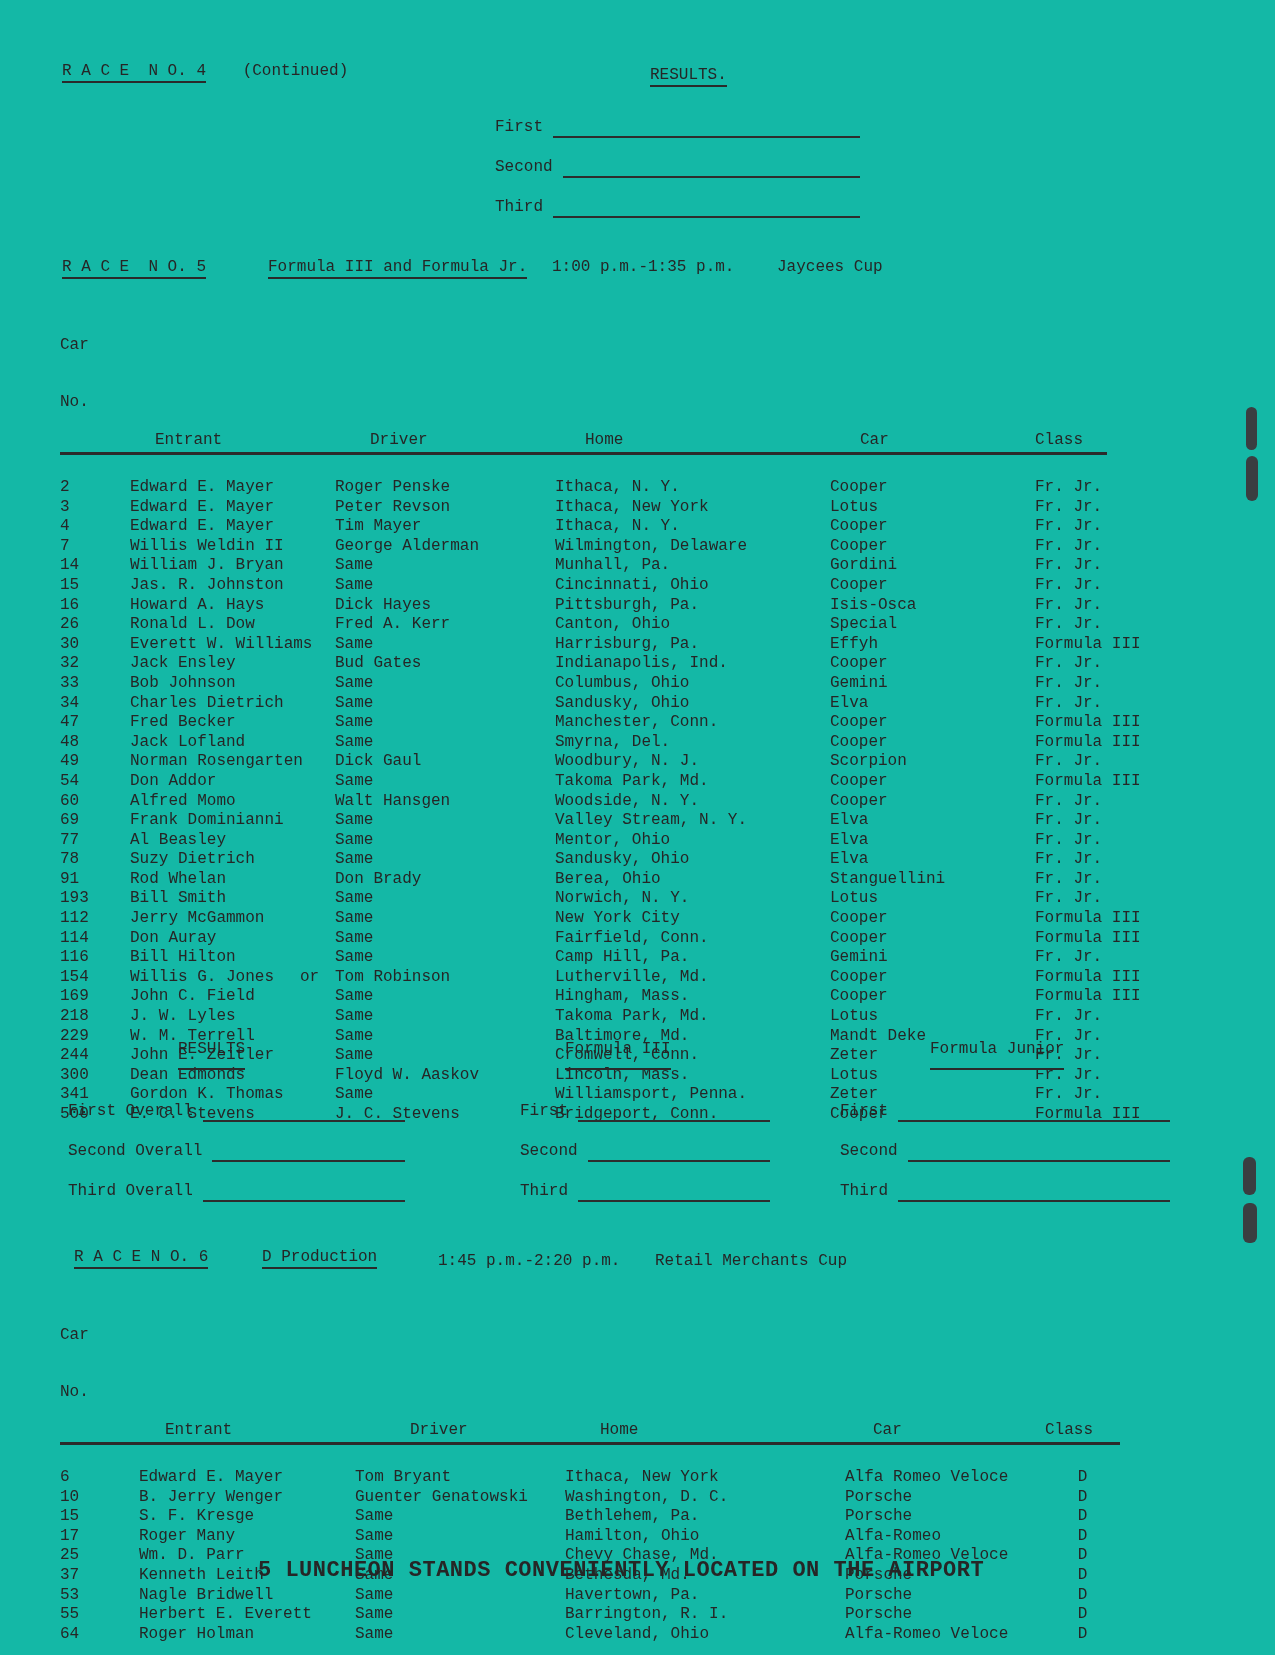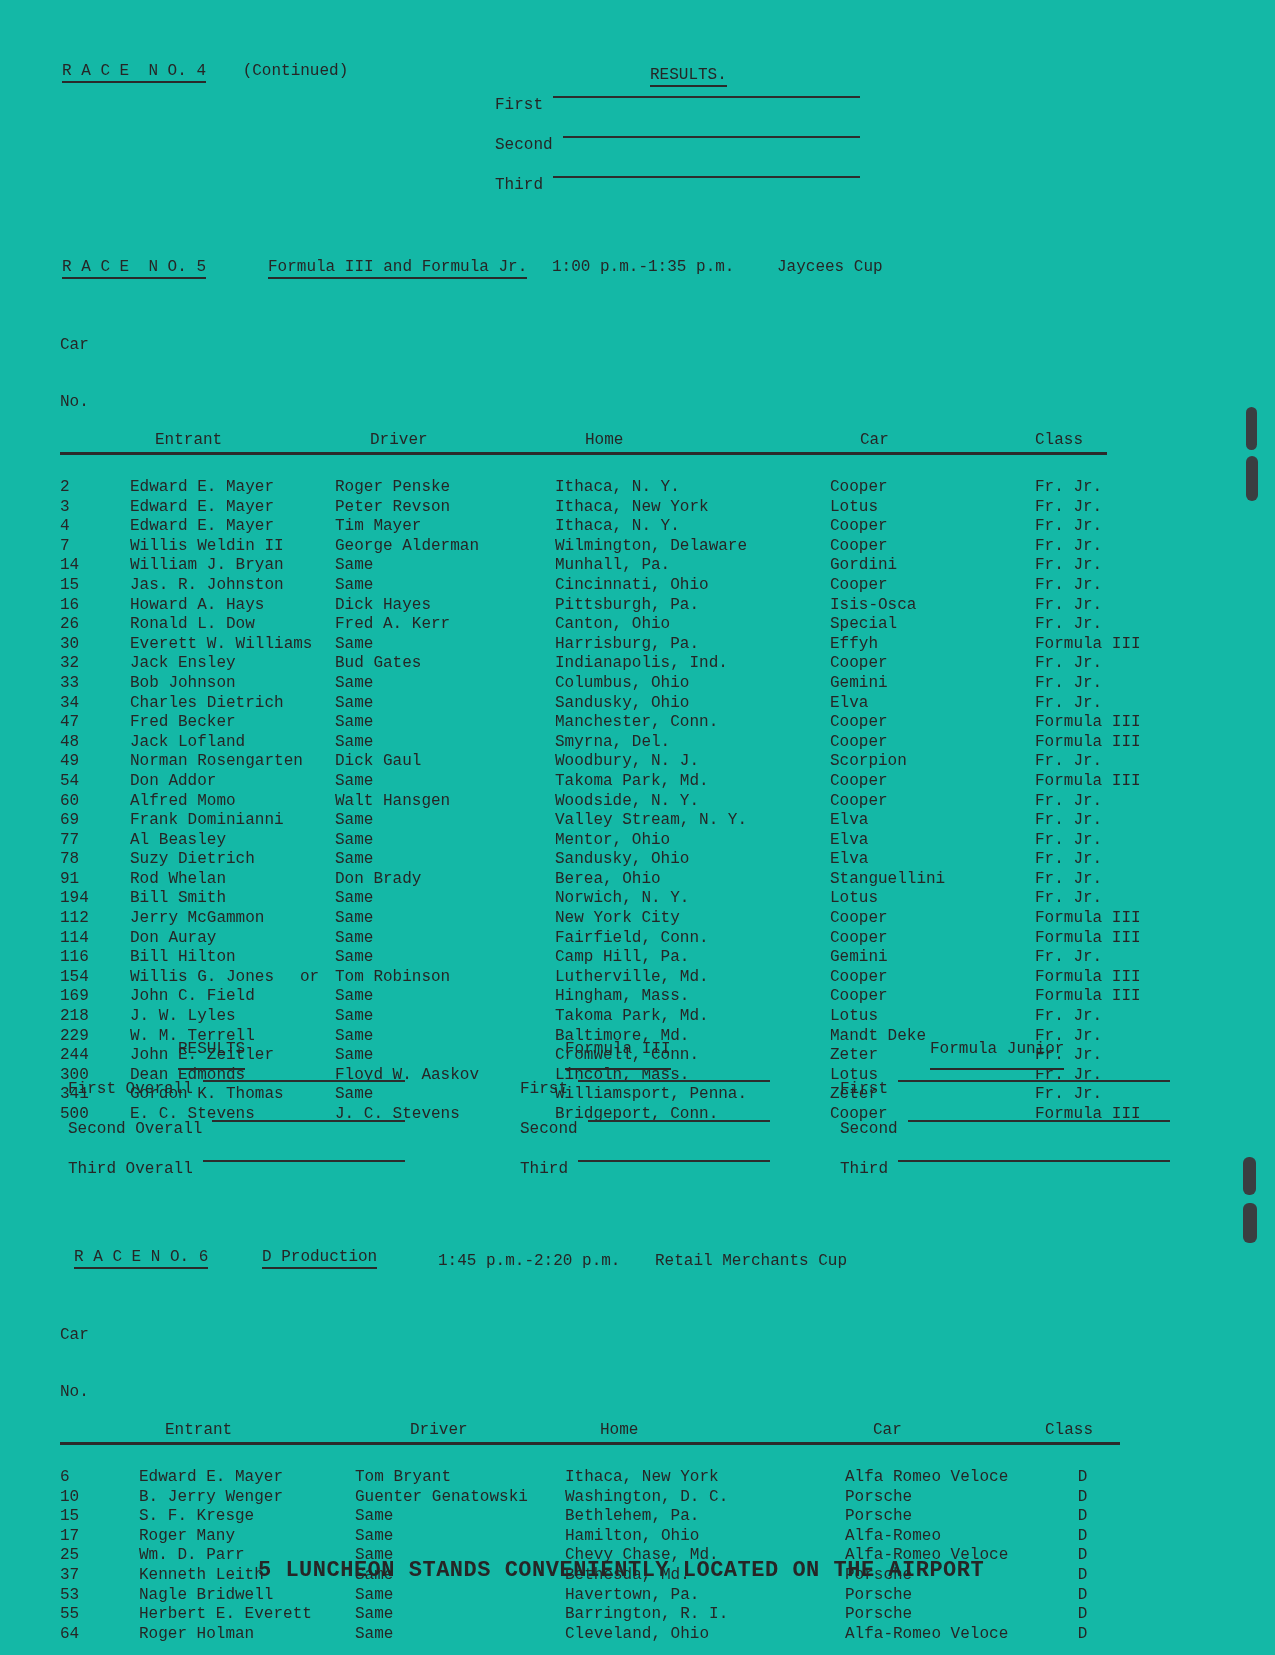--- a/index.html
+++ b/index.html
@@ -11,21 +11,21 @@
     font-family:"Liberation Mono","DejaVu Sans Mono",monospace;
     font-size:16px;
     color:#262626;
     overflow:hidden;
   }
   .abs{position:absolute;}
   .u{border-bottom:2px solid #2a2a2a;padding-bottom:1px;}
   .nowrap{white-space:pre;}
 
   
-  .blank-row{display:flex;height:40px;}
+  .blank-row{display:flex;align-items:flex-end;height:40px;}
   .blank-row .lbl{white-space:pre;line-height:1.15;}
   .blank-row .line{flex:1;margin-left:10px;border-bottom:2px solid #2d2d2d;height:0;margin-bottom:-2px;}
 
   
   table.entries{border-collapse:collapse;table-layout:fixed;}
   table.entries th,table.entries td{
     padding:0;font-weight:normal;text-align:left;vertical-align:bottom;
     white-space:pre;overflow:visible;line-height:19px;
   }
   table.entries thead th{border-bottom:3px solid #2b2b2b;padding-bottom:2px;}
@@ -318,21 +318,21 @@
         <tr>
           <td class="no">91</td>
           <td class="entrant">Rod Whelan</td>
           <td class="conj"></td>
           <td class="driver">Don Brady</td>
           <td class="home">Berea, Ohio</td>
           <td class="car">Stanguellini</td>
           <td class="cls">Fr. Jr.</td>
         </tr>
         <tr>
-          <td class="no">194</td>
+          <td class="no">193</td>
           <td class="entrant">Bill Smith</td>
           <td class="conj"></td>
           <td class="driver">Same</td>
           <td class="home">Norwich, N. Y.</td>
           <td class="car">Lotus</td>
           <td class="cls">Fr. Jr.</td>
         </tr>
         <tr>
           <td class="no">112</td>
           <td class="entrant">Jerry McGammon</td>

